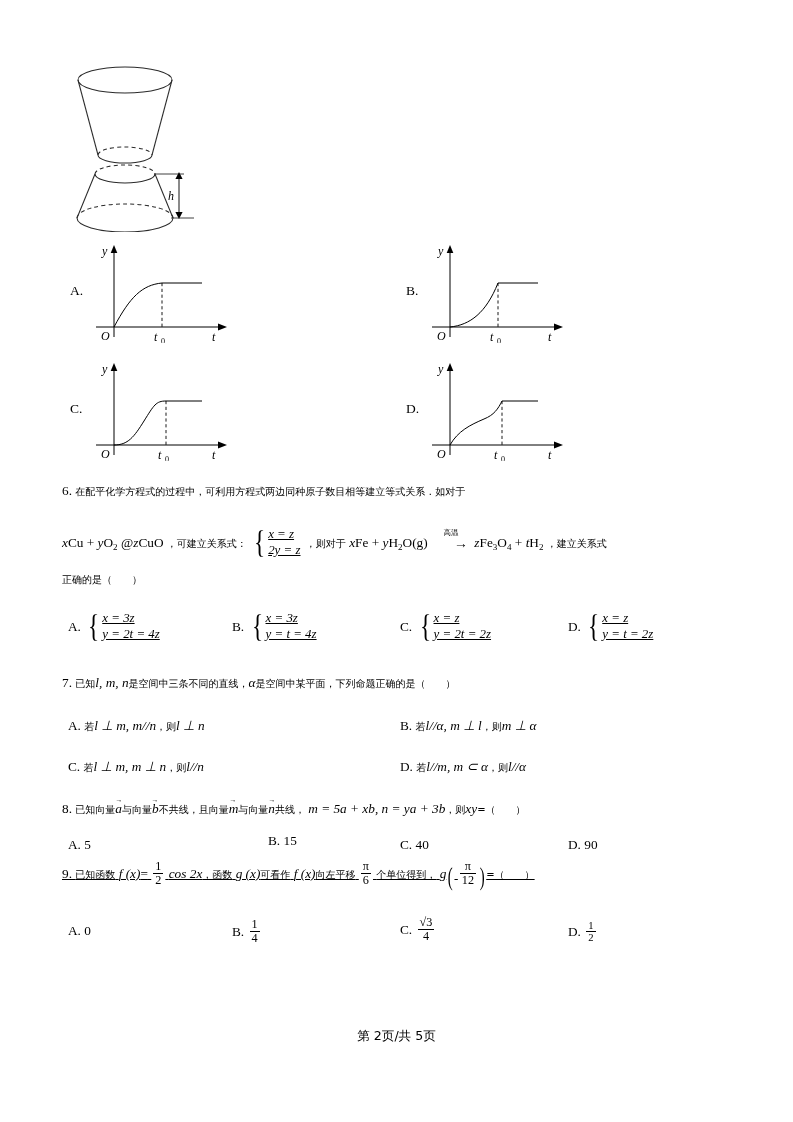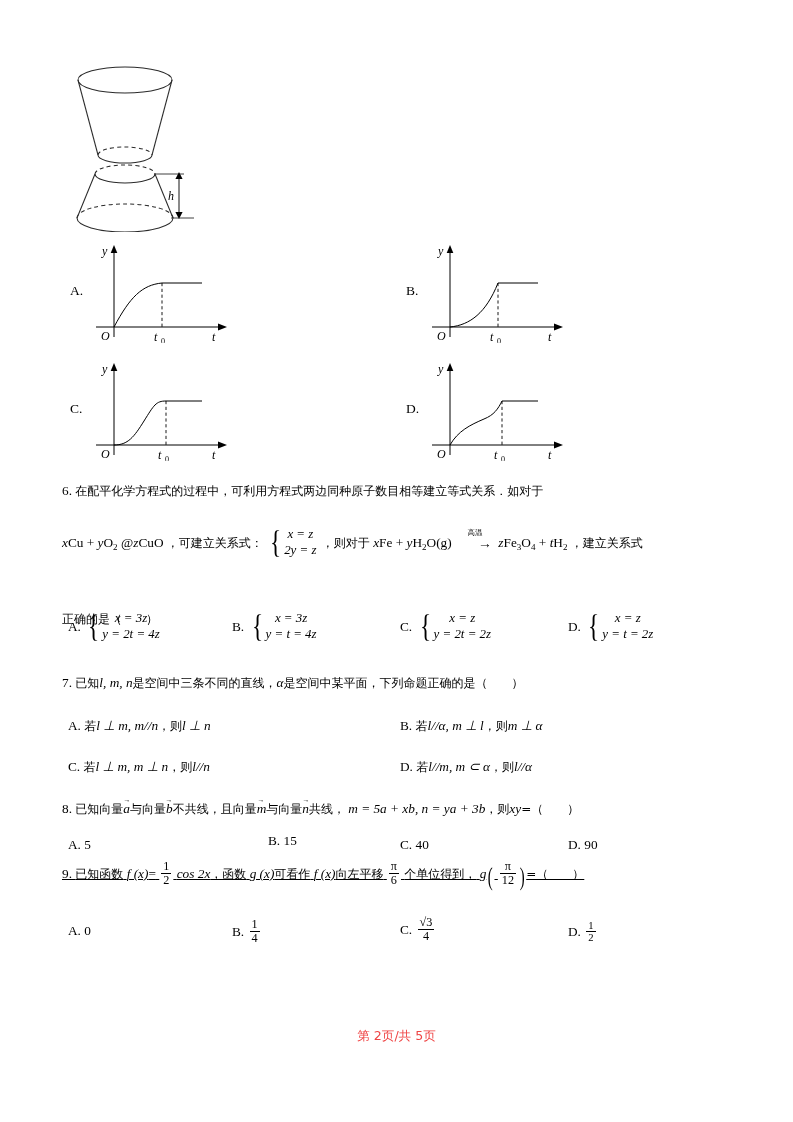--- a/index.html
+++ b/index.html
@@ -59,21 +59,21 @@
   .graph-svg { display: block; }
 
   
   .qtext {
     position: absolute;
     font-size: 13.3px;
     line-height: 1.0;
     color: #000;
     white-space: nowrap;
   }
-  .cn { font-family: "DejaVu Sans", "Liberation Sans", sans-serif; font-size: 12px; margin-top: 38px; }
+  .cn { font-family: "DejaVu Sans", "Liberation Sans", sans-serif; font-size: 10px; }
   .mi { font-family: "Liberation Serif", serif; font-style: italic; }
   .mn { font-family: "Liberation Serif", serif; font-style: normal; }
   .mo { font-family: "Liberation Serif", serif; font-style: normal; }
   sub { font-size: 0.68em; vertical-align: -0.28em; }
 
   .qnum { font-family: "Liberation Serif", serif; }
 
   
   .frac {
     display: inline-block;
@@ -96,23 +96,24 @@
   .sys .brace {
     font-size: 2.35em;
     font-family: "Liberation Serif", serif;
     line-height: 0.82;
     margin-right: 1px;
     transform: scaleX(0.75);
     display: inline-block;
   }
   .sys .rows {
     display: inline-block;
-    text-align: center;
+    text-align: left;
     line-height: 1.22;
     font-size: 0.97em;
+    text-decoration: underline;
   }
 
   
   .vec {
     position: relative;
     display: inline-block;
     font-style: italic;
     font-family: "Liberation Serif", serif;
   }
   .vec::after {
@@ -158,21 +159,21 @@
   }
 
   .footer {
     position: absolute;
     left: 0;
     right: 0;
     top: 1028px;
     text-align: center;
     font-family: "DejaVu Sans", "Liberation Sans", sans-serif;
     font-size: 12.6px;
-    color: #ef4444;
+    color: #000000;
   }
 </style>
 </head>
 <body>
 
 <div class="page">
 
   <div class="figure-frustum">
     <svg width="180" height="180" viewBox="0 0 180 180">
       <g fill="none" stroke="#2a2a2a" stroke-width="1.05">

